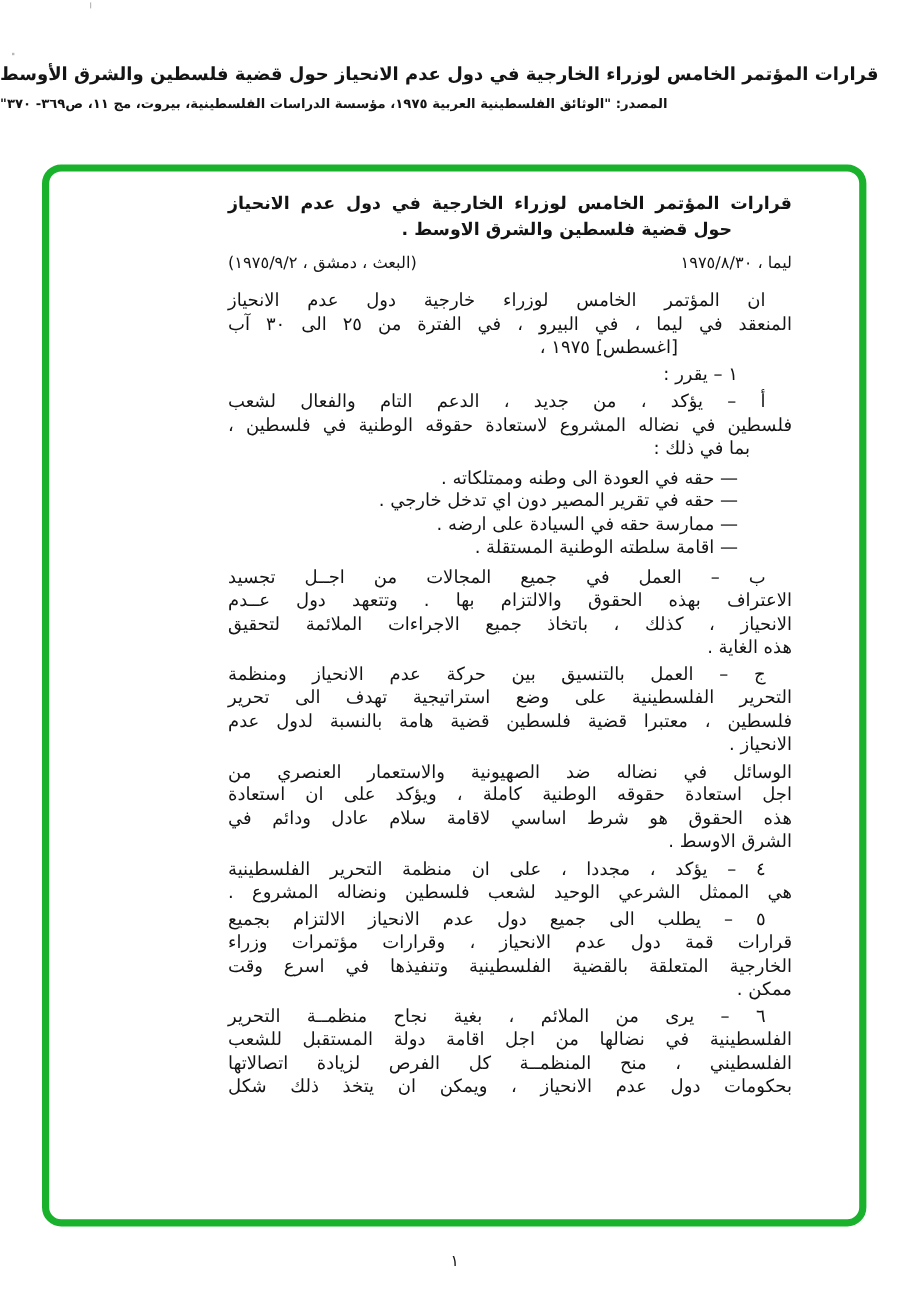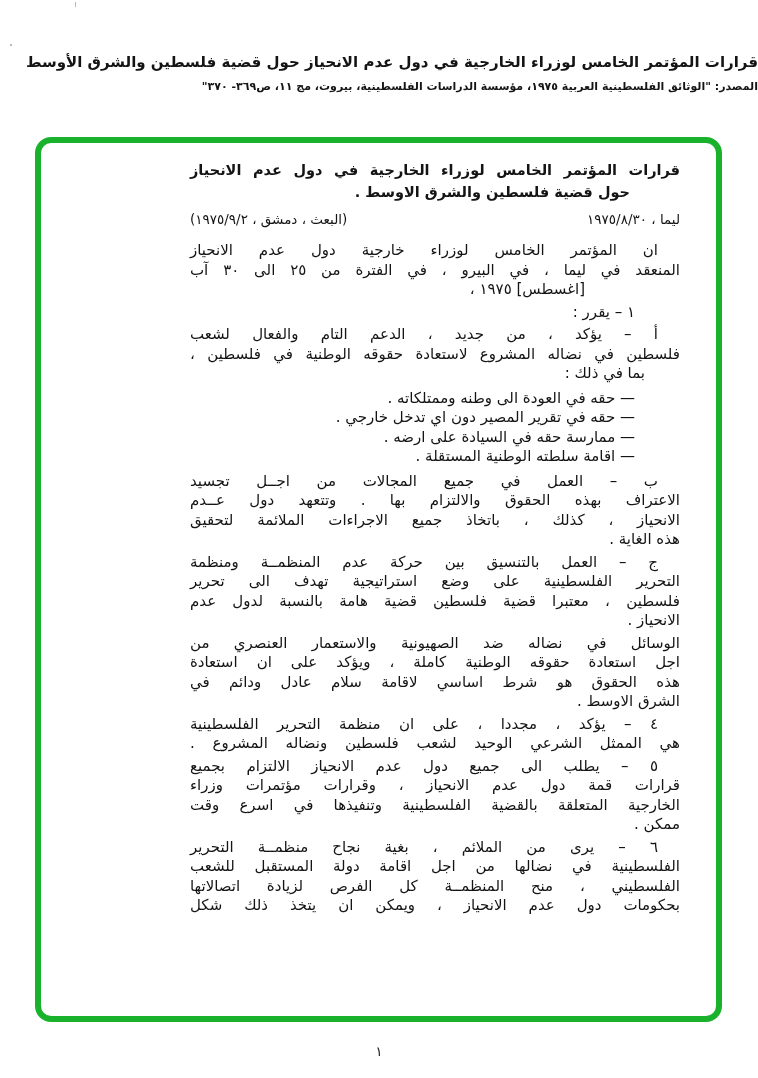--- a/index.html
+++ b/index.html
@@ -7,29 +7,29 @@
     width:758px;height:1078px;position:relative;overflow:hidden;
     background:#ffffff;color:var(--ink,#141414);
     font-family:"DejaVu Sans",sans-serif;
   }
   
   .speck{position:absolute;background:#b9b9b9;}
   .speck.s1{left:75px;top:2px;width:1px;height:5px;}
   .speck.s2{left:10px;top:44px;width:2px;height:2px;}
 
   
-  .page-header{position:absolute;top:52px;left:0;right:0;text-align:right;direction:rtl;}
+  .page-header{position:absolute;top:52px;left:0;right:0;text-align:left;direction:rtl;}
   .hdr-title{font-size:15px;font-weight:bold;letter-spacing:0;line-height:20px;}
   .hdr-source{font-size:11px;font-weight:bold;margin-top:8px;line-height:14px;}
 
   
   .frame{
     position:absolute;left:35px;top:137px;width:687px;height:885px;
     box-sizing:border-box;border:6px solid var(--green,#1ab22d);border-radius:16px;
-    padding:16px 36px 0 149px;direction:rtl;
+    padding:16px 56px 0 149px;direction:rtl;
   }
 
   .doc-title{font-weight:bold;font-size:14.5px;line-height:22px;}
   .date-row{display:flex;justify-content:space-between;direction:rtl;
     font-size:13.5px;line-height:20px;margin:6px 0 12px 0;}
 
   .doc-body{font-size:15px;line-height:19.5px;}
   .block + .block{margin-top:3px;}
   .block.list{margin-top:5px;margin-bottom:5px;}
 
@@ -84,21 +84,21 @@
         <div class="ln li">— ممارسة حقه في السيادة على ارضه .</div>
         <div class="ln li">— اقامة سلطته الوطنية المستقلة .</div>
       </div>
       <div class="block">
         <div class="ln f">ب – العمل في جميع المجالات من اجــل تجسيد</div>
         <div class="ln j">الاعتراف بهذه الحقوق والالتزام بها . وتتعهد دول عــدم</div>
         <div class="ln j">الانحياز ، كذلك ، باتخاذ جميع الاجراءات الملائمة لتحقيق</div>
         <div class="ln e">هذه الغاية .</div>
       </div>
       <div class="block">
-        <div class="ln f">ج – العمل بالتنسيق بين حركة عدم المنظمــة ومنظمة</div>
+        <div class="ln f">ج – العمل بالتنسيق بين حركة عدم الانحياز ومنظمة</div>
         <div class="ln j">التحرير الفلسطينية على وضع استراتيجية تهدف الى تحرير</div>
         <div class="ln j">فلسطين ، معتبرا قضية فلسطين قضية هامة بالنسبة لدول عدم</div>
         <div class="ln e">الانحياز .</div>
       </div>
       <div class="block">
         <div class="ln j">الوسائل في نضاله ضد الصهيونية والاستعمار العنصري من</div>
         <div class="ln j">اجل استعادة حقوقه الوطنية كاملة ، ويؤكد على ان استعادة</div>
         <div class="ln j">هذه الحقوق هو شرط اساسي لاقامة سلام عادل ودائم في</div>
         <div class="ln e">الشرق الاوسط .</div>
       </div>

